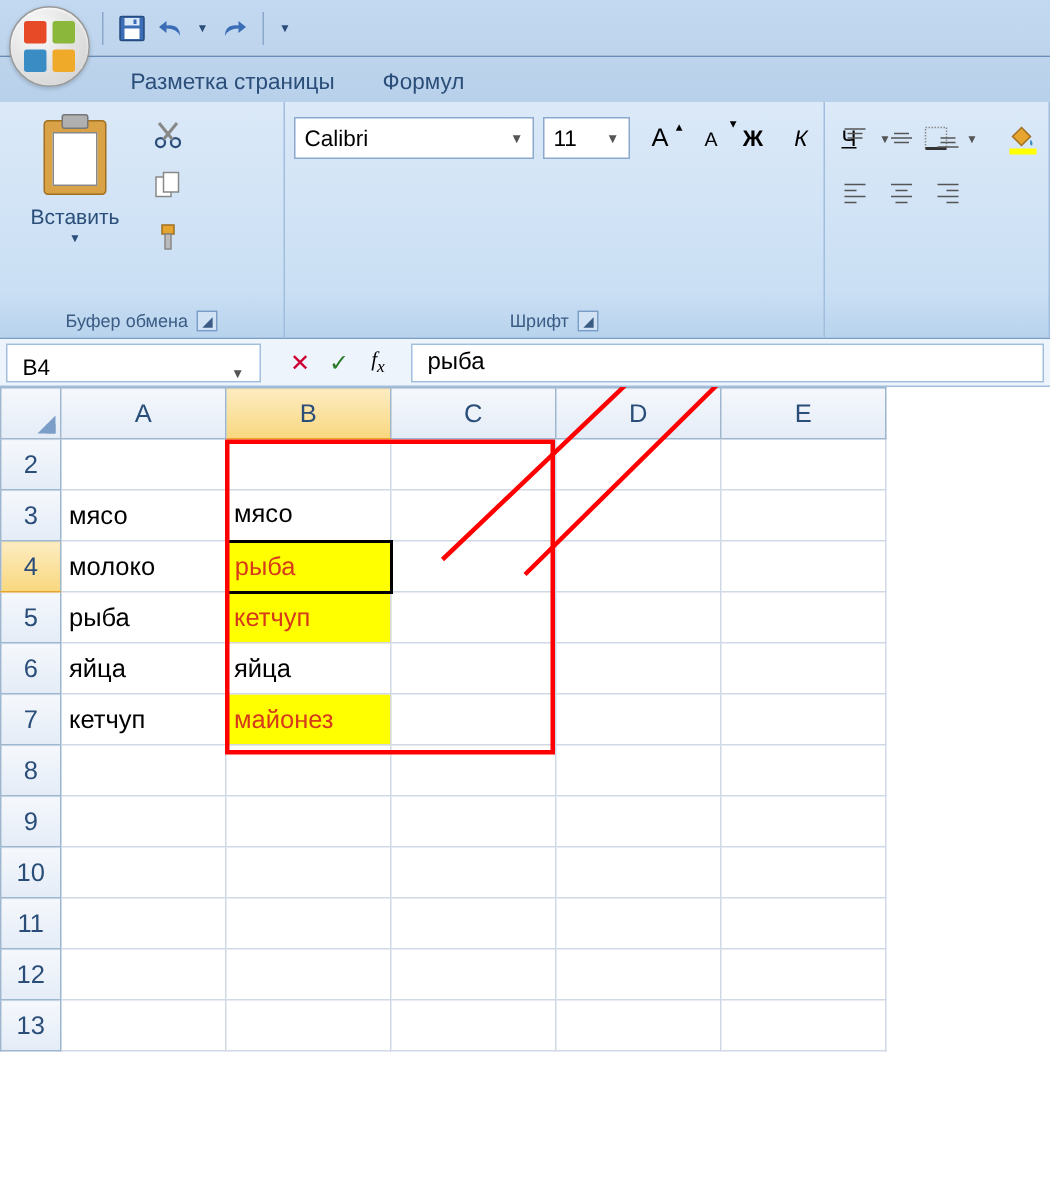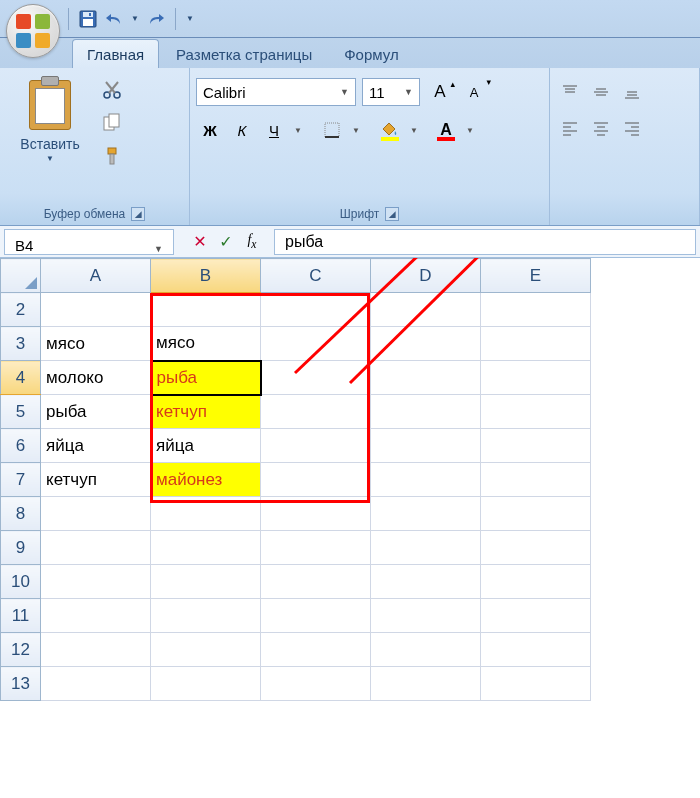--- a/index.html
+++ b/index.html
@@ -133,21 +133,20 @@
       <svg width="18" height="14" viewBox="0 0 18 14">
         <path d="M12 2 L17 6 L12 10 L12 7 Q5 7 3 12 Q3 4 12 5 Z" fill="#3a6db5"></path>
       </svg>
     </div>
     <div class="qat-divider"></div>
     <div class="qat-dd">▼</div>
   </div>
 </div>
 
 <div class="tabstrip">
-  <div class="tab active">Главная</div>
   <div class="tab">Разметка страницы</div>
   <div class="tab">Формул</div>
 </div>
 
 <div class="ribbon">
 
   <div class="group clipboard">
     <div class="group-body">
       <div class="paste-big">
         <div class="paste-icon">
@@ -181,21 +180,21 @@
         </div>
       </div>
     </div>
     <div class="group-title">
       <span>Буфер обмена</span>
       <span class="dialog-launcher">◢</span>
     </div>
   </div>
 
   <div class="group fontgrp">
-    <div class="group-body" style="flex-direction:column; padding-top:6px;">
+    <div class="group-body" style="flex-direction:row; padding-top:6px;">
       <div class="font-row">
         <div class="combo font-name">
           <span>Calibri</span>
           <span class="dd">▼</span>
         </div>
         <div class="combo font-size">
           <span>11</span>
           <span class="dd">▼</span>
         </div>
         <div class="btn grow-a">

